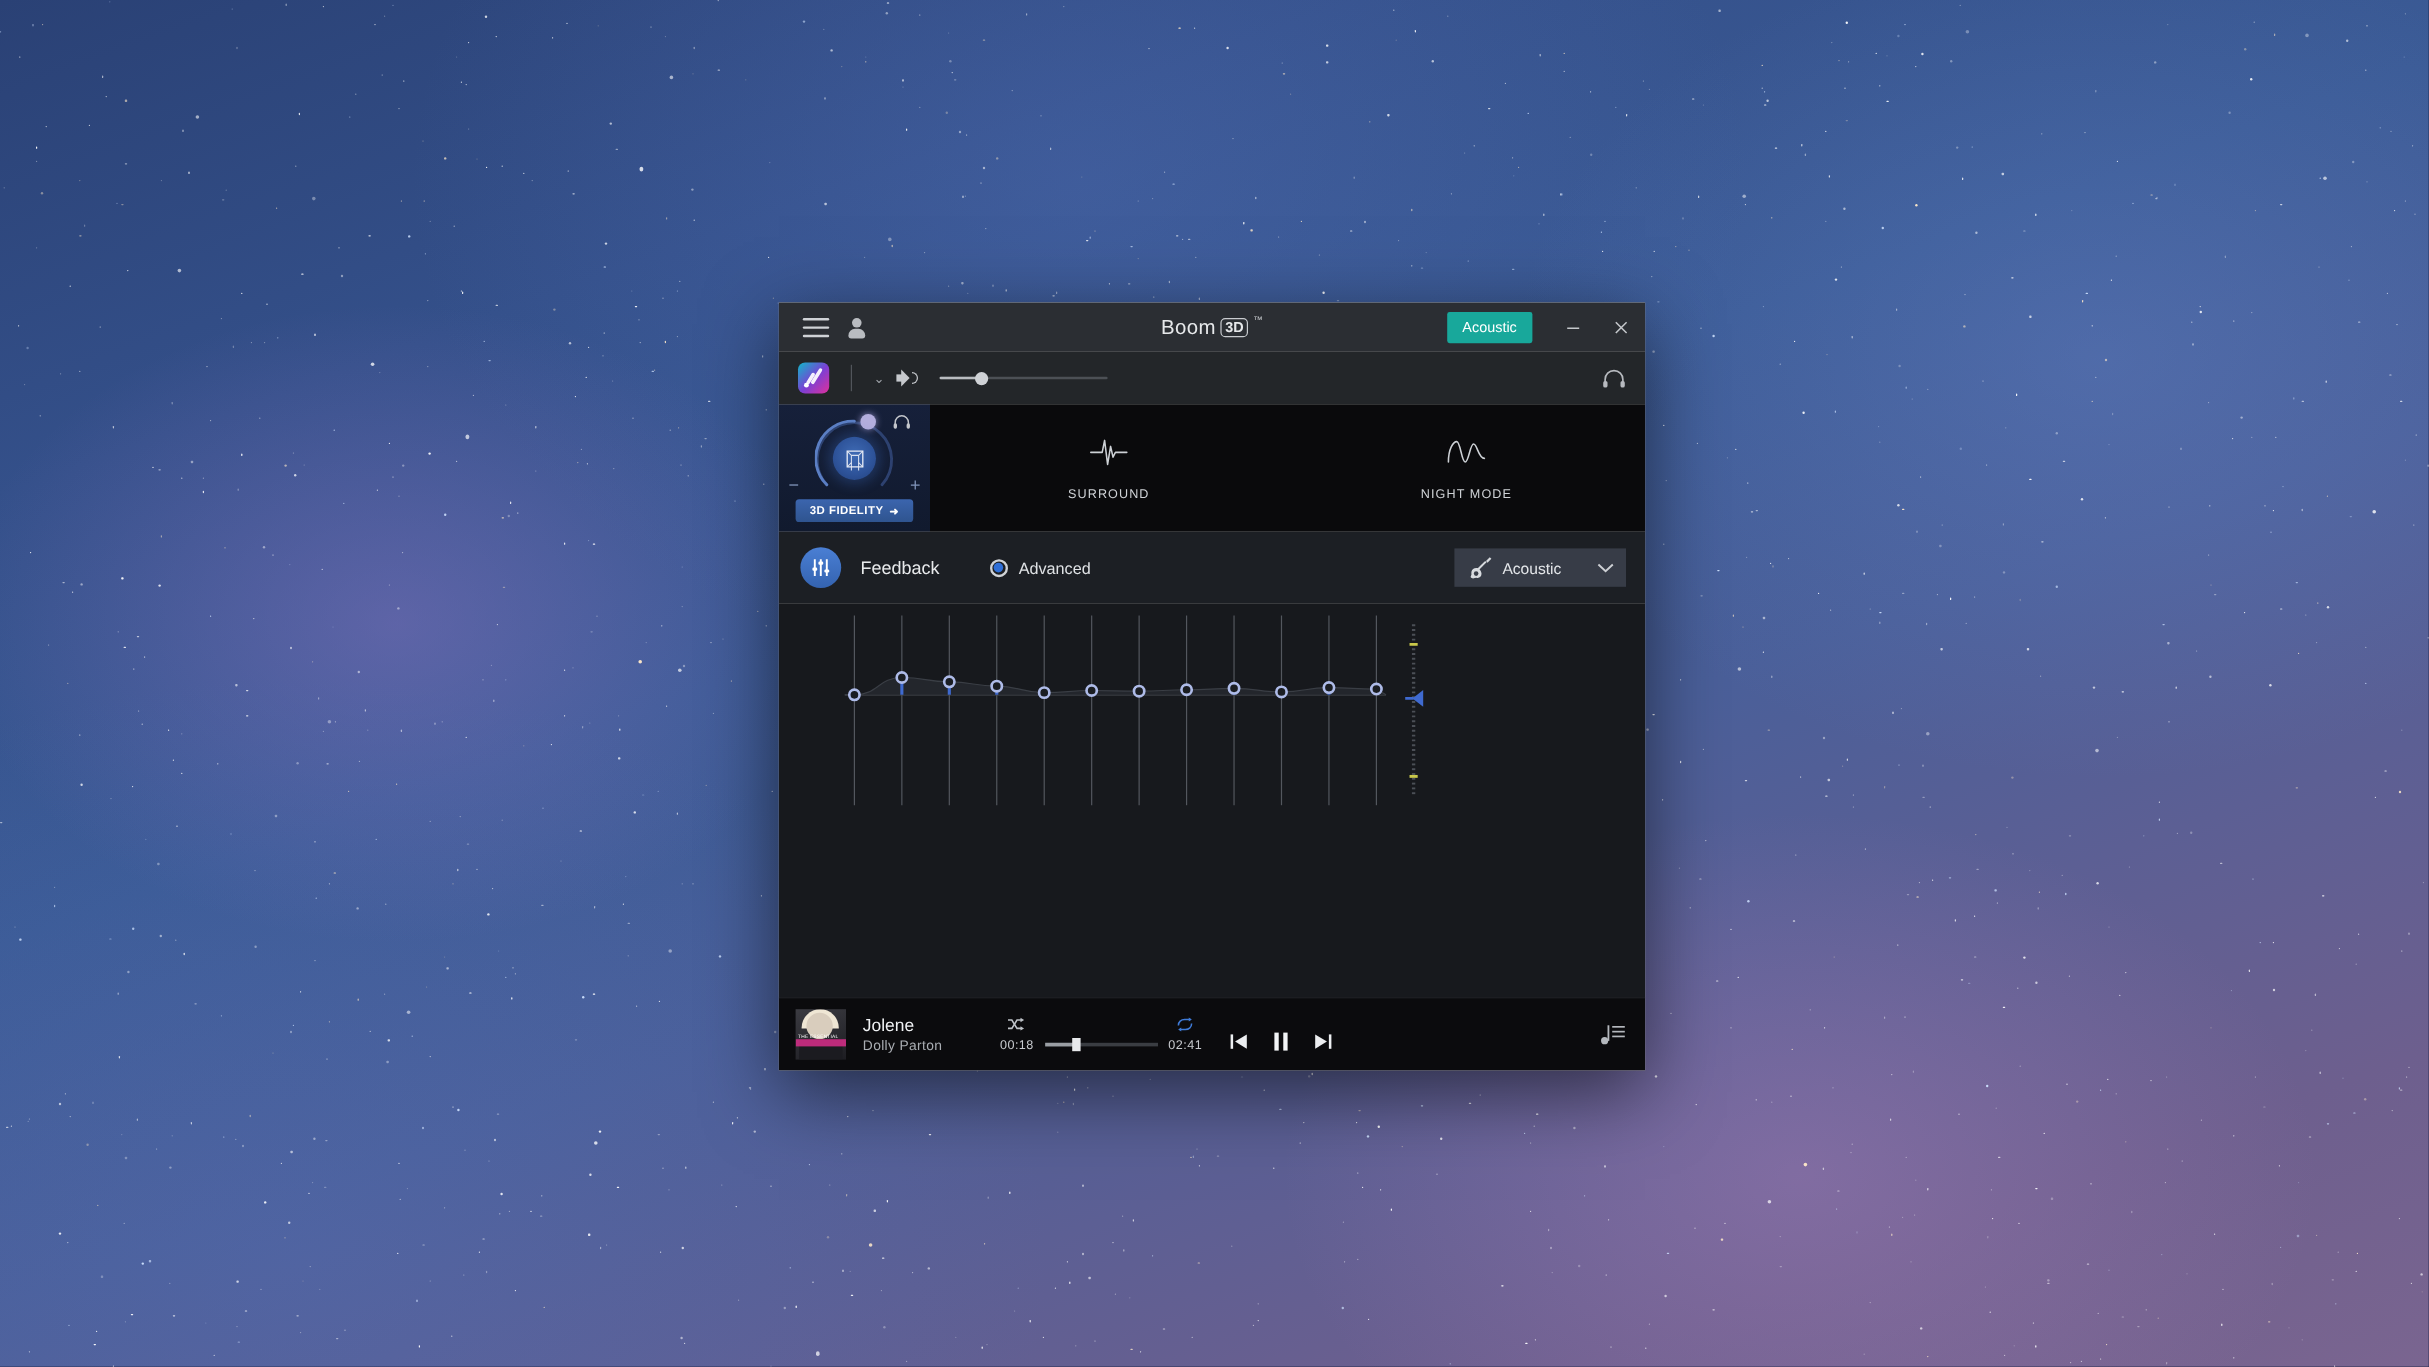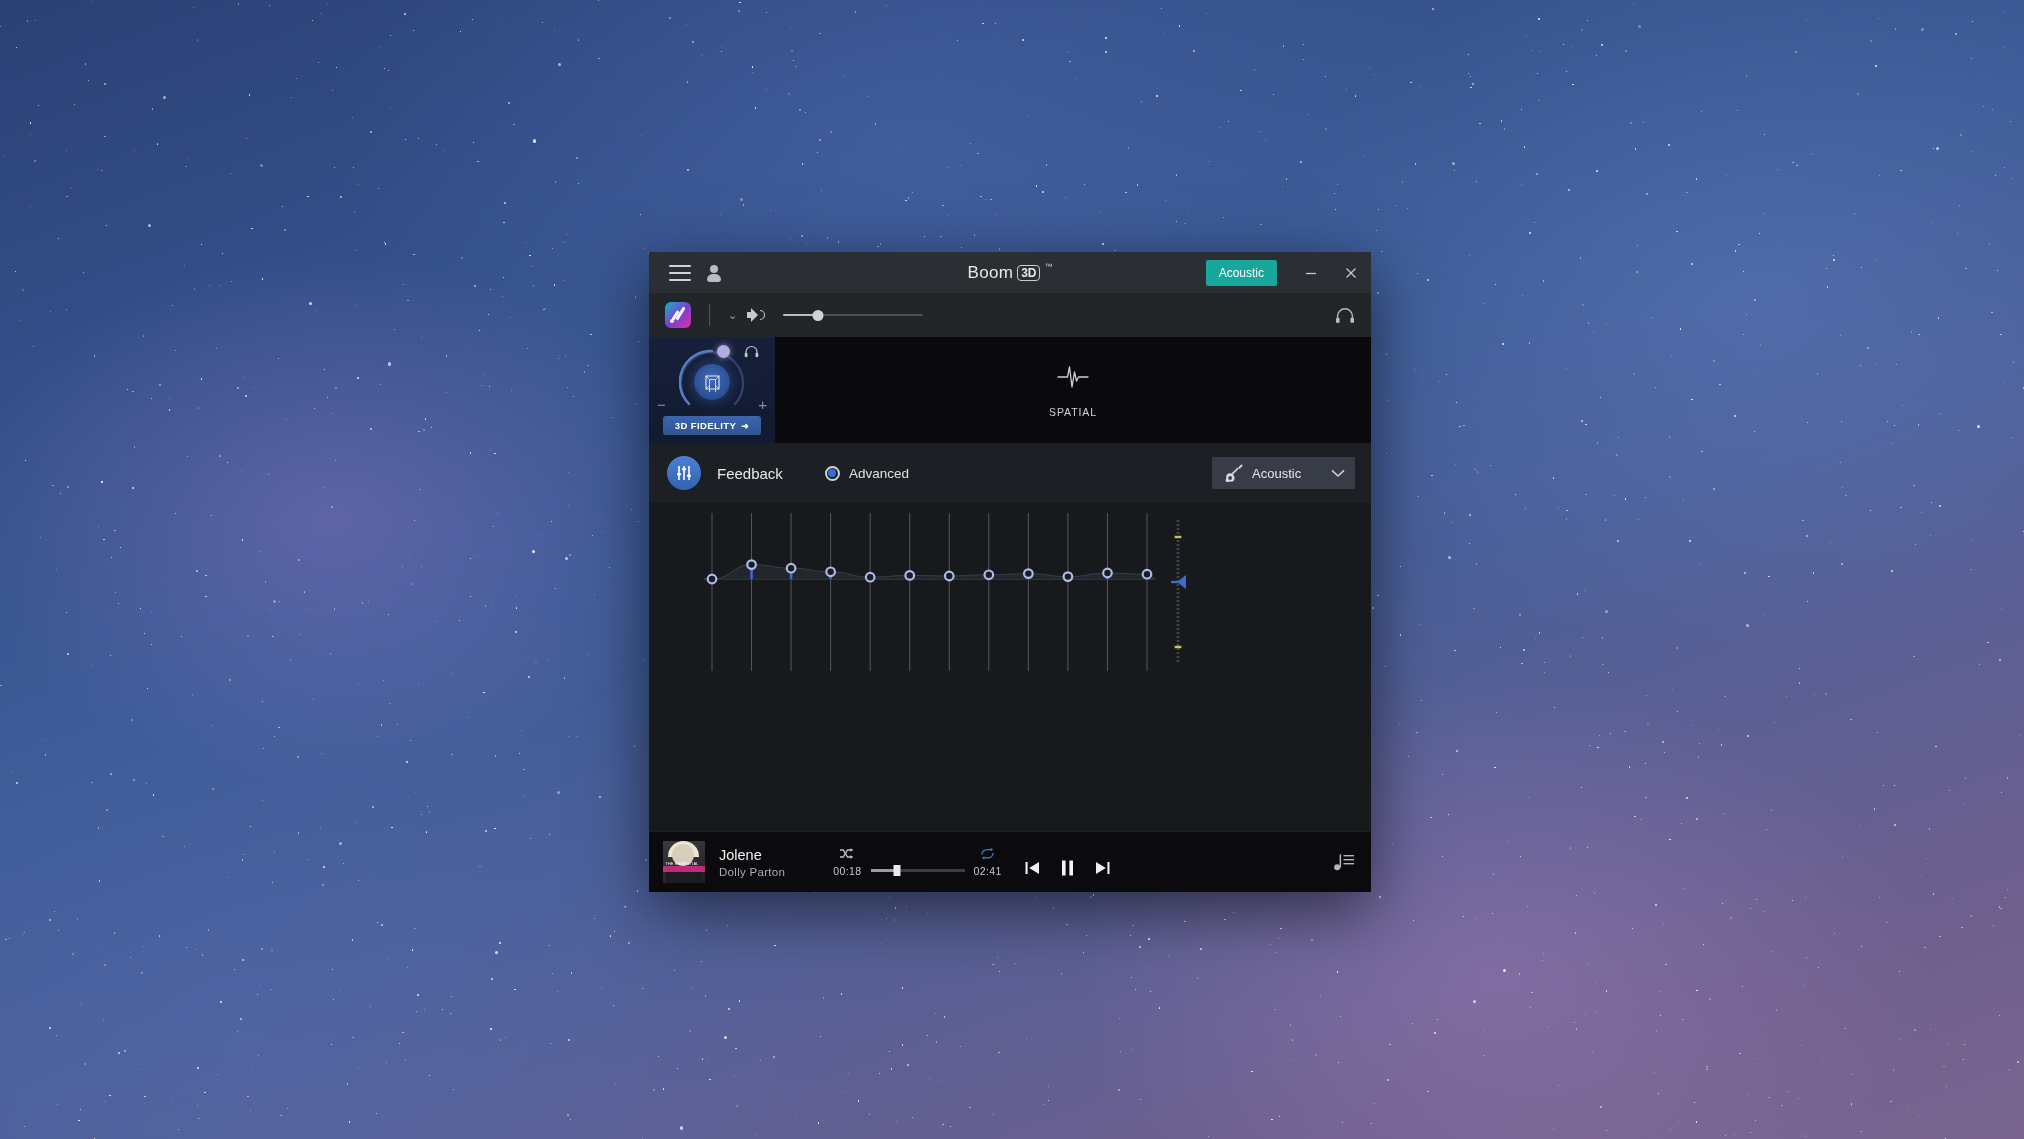--- a/index.html
+++ b/index.html
@@ -1858,23 +1858,31 @@
 
     <div class="effect-list">
 
 
       <div class="effect-item">
         <div class="ic">
           <svg width="32" height="26" viewBox="0 0 32 26">
             <path d="M1 13 H8 L10.5 13 L12.5 3 L15 23 L17.5 8 L19.5 17 L21.5 13 H31" fill="none" stroke="#cdd1d6" stroke-width="1.3" stroke-linejoin="round" stroke-linecap="round"></path>
           </svg>
         </div>
-        <div class="lbl">SPATIAL</div>
+        <div class="lbl">SURROUND</div>
       </div>
 
+      <div class="effect-item">
+        <div class="ic">
+          <svg width="34" height="26" viewBox="0 0 34 26">
+            <path d="M2 21 C2 10 6 4 9 4 C12 4 13 21 16 21 C19 21 20 6 23 6 C26 6 27 18 32 18" fill="none" stroke="#cdd1d6" stroke-width="1.3" stroke-linecap="round"></path>
+          </svg>
+        </div>
+        <div class="lbl">NIGHT MODE</div>
+      </div>
 
 
     </div>
   </div>
 
   <div class="eq-header">
     <div class="eq-badge">
       <svg width="20" height="20" viewBox="0 0 20 20">
         <line x1="5" y1="3" x2="5" y2="17" stroke="#fff" stroke-width="1.6"></line>
         <line x1="10" y1="3" x2="10" y2="17" stroke="#fff" stroke-width="1.6"></line>

